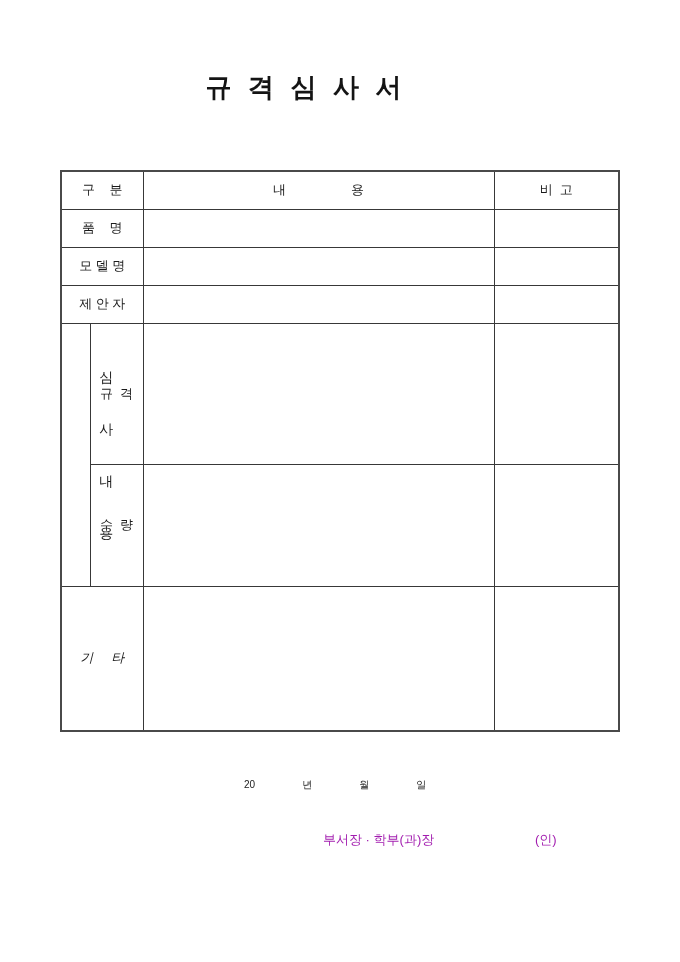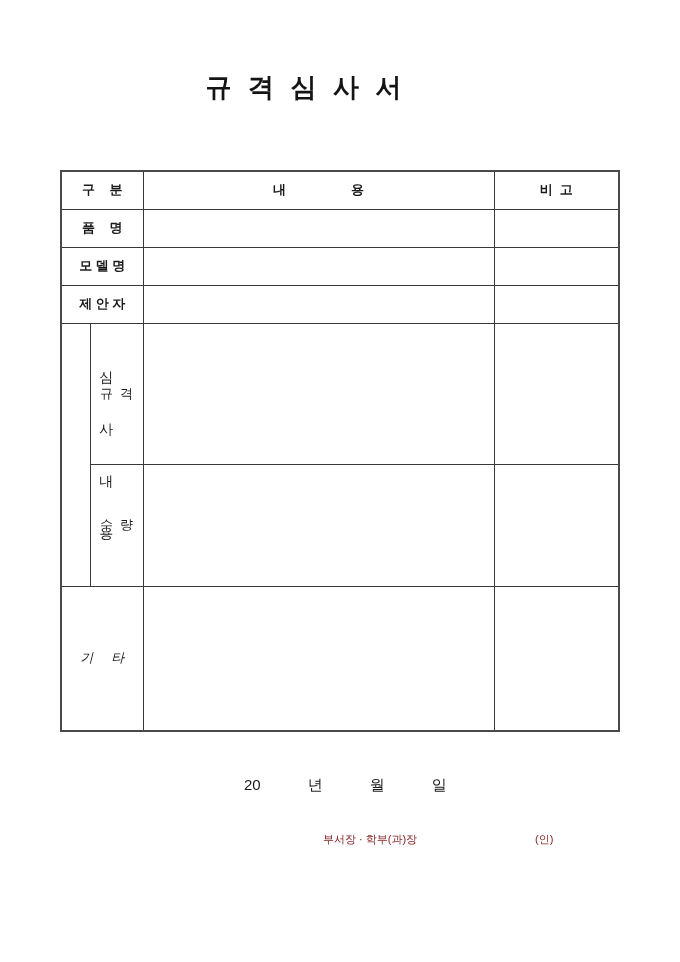--- a/index.html
+++ b/index.html
@@ -41,50 +41,50 @@
   table.form-table td {
     border: 1px solid #383838;
     padding: 0;
     text-align: center;
     vertical-align: middle;
     font-size: 13px;
     line-height: 16px;
     white-space: pre;
     color: #1a1a1a;
   }
-  tr.rh-s  { height: 38px; font-weight: bold; }
+  tr.rh-s  { height: 38px; }
   tr.rh-m  { height: 141px; }
   tr.rh-n  { height: 122px; }
   tr.rh-l  { height: 145px; font-style: italic; }
   td.vert-cell { padding: 0; }
   .vert-text {
     display: inline-block;
     width: 16px;
     word-break: break-all;
     white-space: normal;
     line-height: 52px;
     font-size: 14px;
     text-align: center;
   }
   .date-line {
     position: absolute;
     top: 777px; left: 244px;
     display: flex;
     gap: 47px;
-    font-size: 15px;
+    font-size: 10px;
     line-height: 15px;
     color: #1a1a1a;
   }
   .sign-line {
     position: absolute;
     top: 832px; left: 0;
     width: 680px; height: 16px;
-    font-size: 11px;
+    font-size: 13px;
     line-height: 15px;
-    color: #7f1d1d;
+    color: #a21caf;
   }
   .sign-line .signer { position: absolute; left: 323px; white-space: pre; }
   .sign-line .seal   { position: absolute; left: 535px; white-space: pre; }
 </style>
 </head>
 <body>
 
 <div class="page">
 
   <h1 class="doc-title">규 격 심 사 서</h1>

